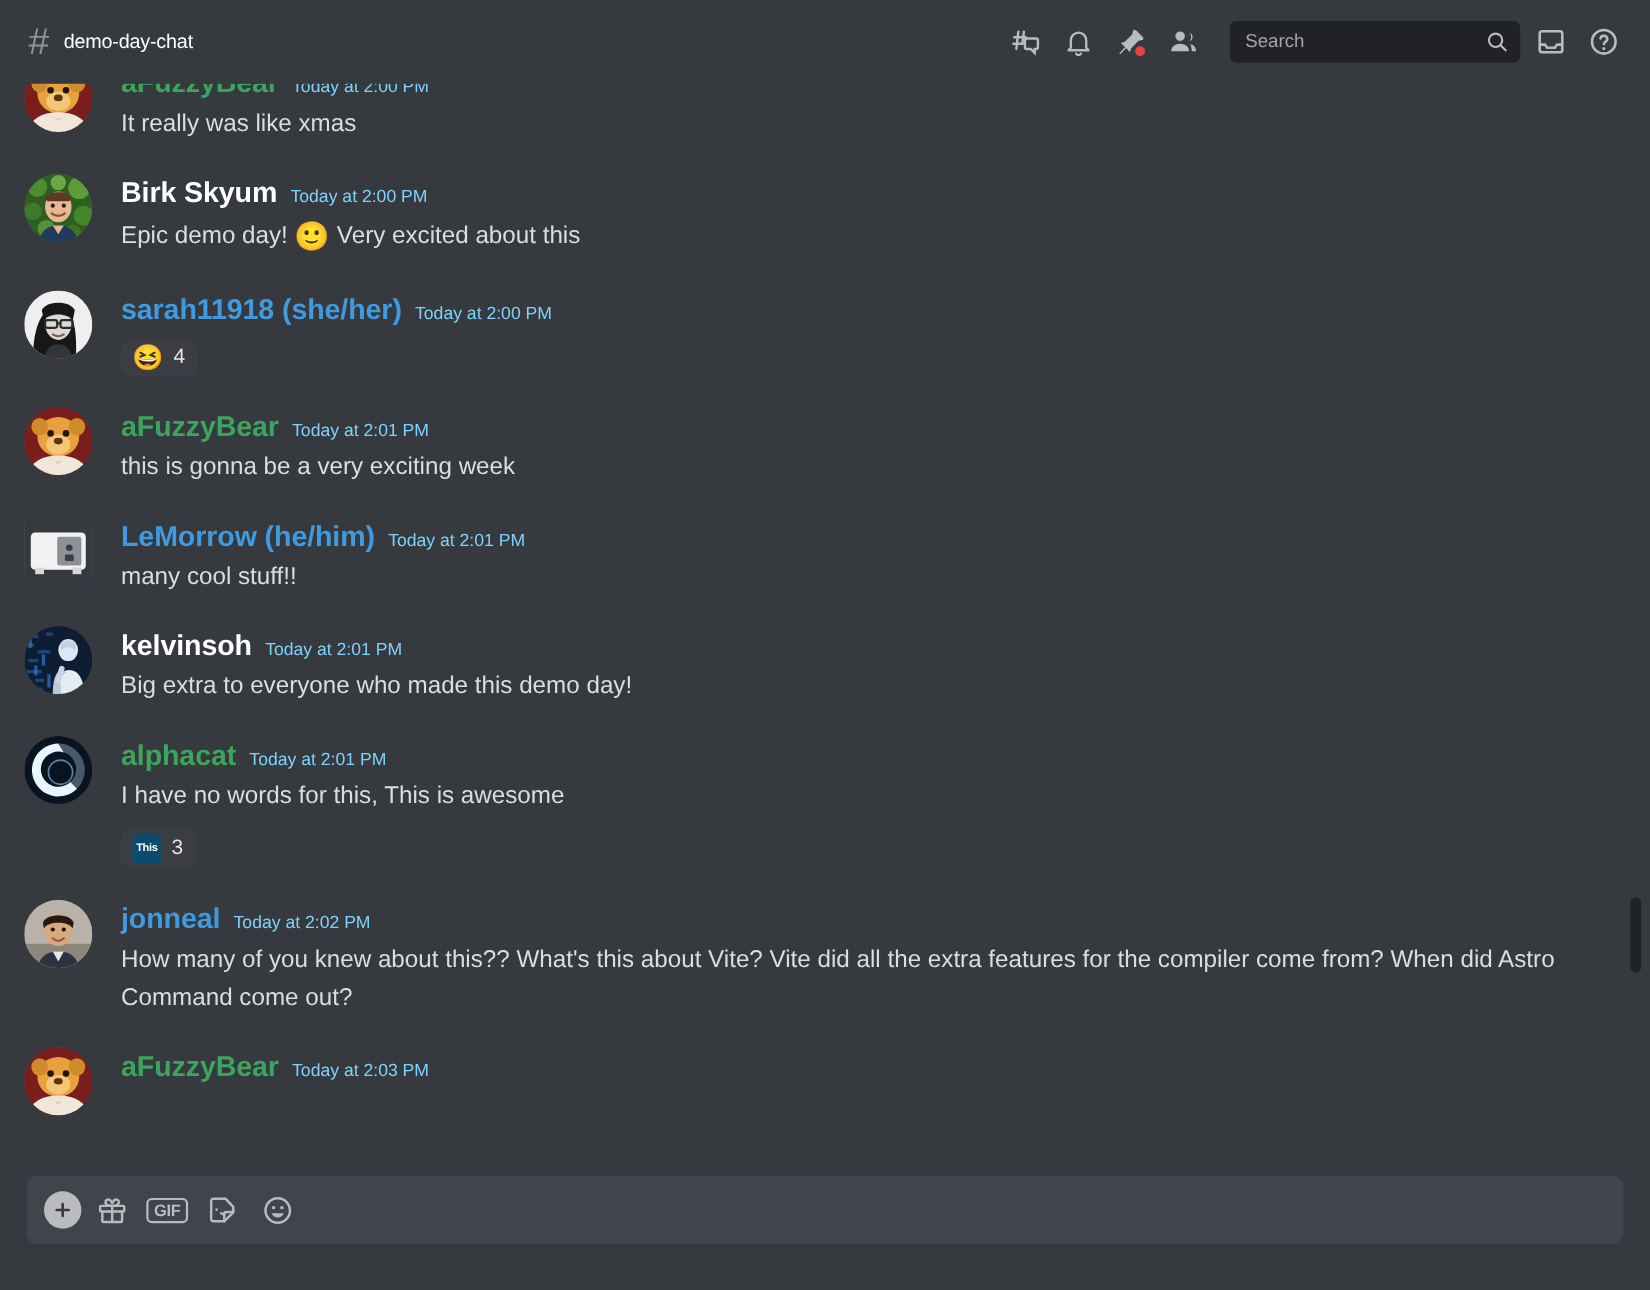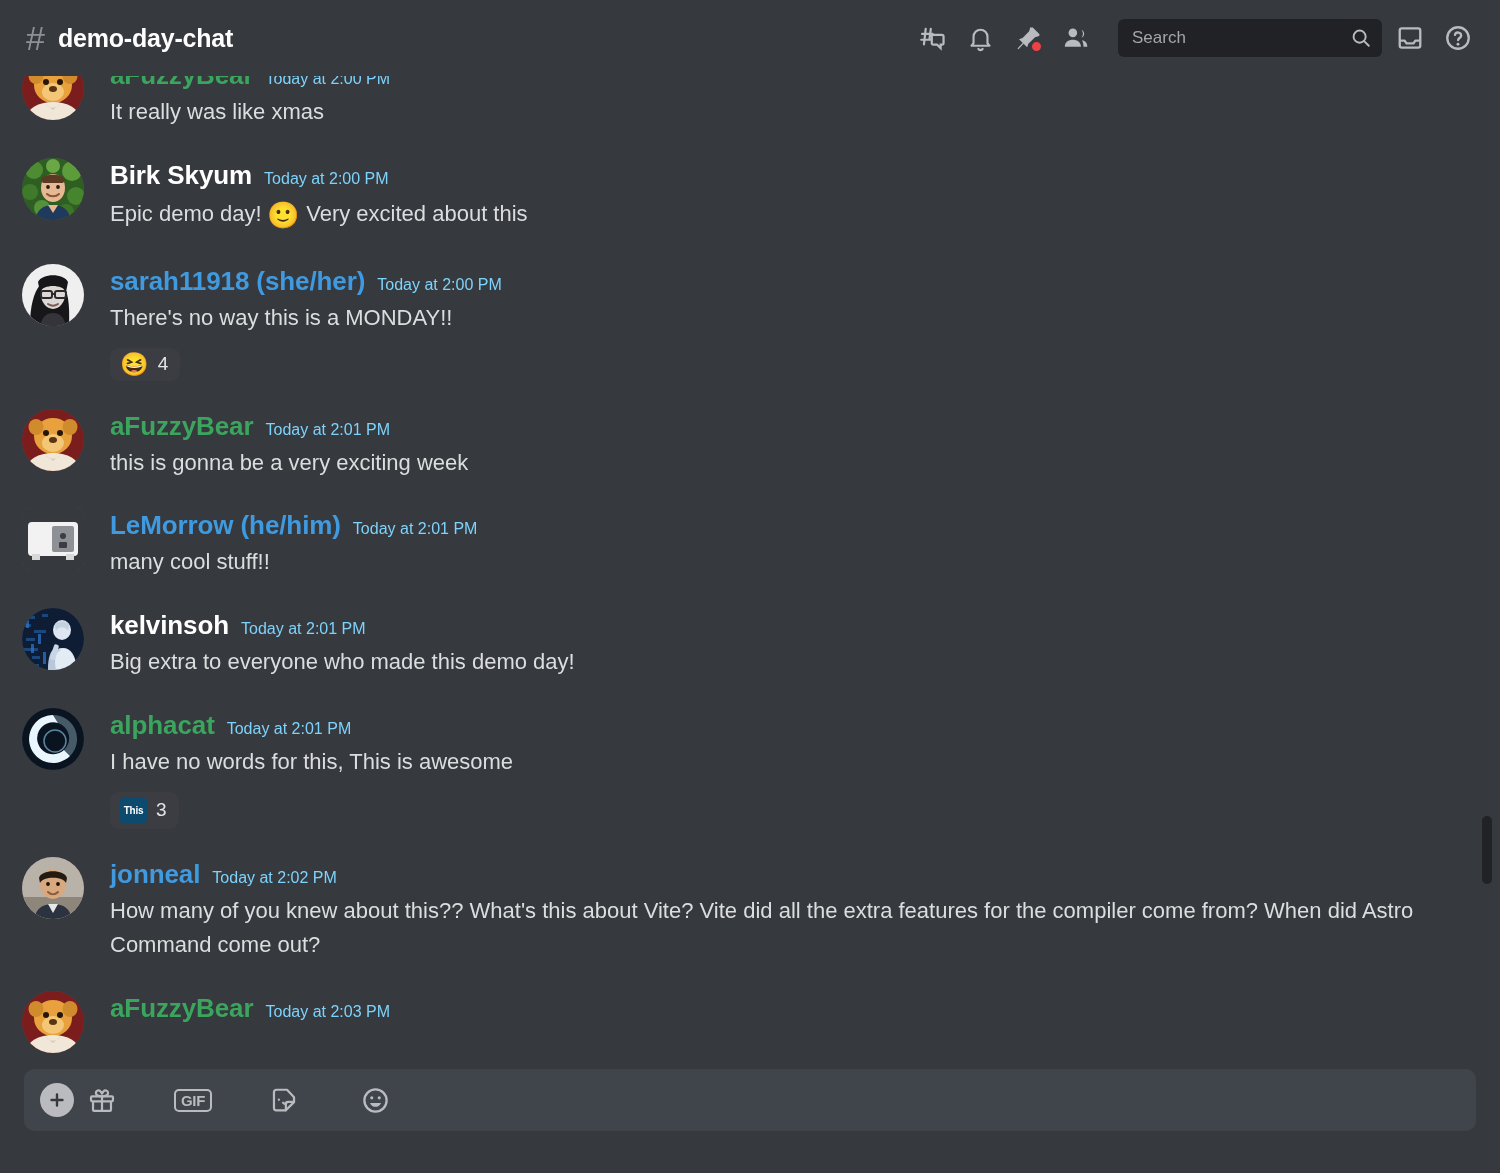--- a/index.html
+++ b/index.html
@@ -33,22 +33,22 @@
   }
   .hash-glyph {
     font-size: 34px;
     color: #8e9297;
     font-weight: 400;
     line-height: 1;
     margin-right: 14px;
     letter-spacing: -1px;
   }
   .channel-title {
-    font-size: 25px;
-    font-weight: bold;
+    font-size: 18px;
+    font-weight: normal;
     color: #ffffff;
     letter-spacing: -0.2px;
   }
   .header-spacer { flex: 1 1 auto; }
 
   .hicon {
     width: 40px; height: 40px;
     display: flex; align-items: center; justify-content: center;
     color: #b9bbbe;
     margin-left: 8px;
@@ -223,21 +223,21 @@
     flex: 0 0 34px;
     cursor: pointer;
   }
   .composer-input {
     flex: 1 1 auto;
     font-size: 22px;
     color: #82858a;
     padding-left: 22px;
     cursor: text;
   }
-  .composer-icons { display: flex; align-items: center; gap: 41px; }
+  .composer-icons { display: flex; align-items: center; }
   .cicon {
     width: 44px; height: 40px;
     display: flex; align-items: center; justify-content: center;
     color: #b9bbbe;
     margin-left: 6px;
     cursor: pointer;
   }
   .gif-badge {
     border: 2.5px solid #b9bbbe;
     border-radius: 5px;
@@ -385,21 +385,20 @@
             <path d="M30 30h3" stroke="#2a2a2e" stroke-width="2"></path>
             <path d="M26 40c3 2 7 2 10 0" stroke="#7a5a55" stroke-width="2" fill="none" stroke-linecap="round"></path>
             <path d="M18 62c2-9 6-13 13-13s11 4 13 13z" fill="#34343a"></path>
           </svg>
         </div>
         <div class="msg-body">
           <div class="msg-head">
             <span class="author" style="color:#3f9ae0">sarah11918 (she/her)</span>
             <span class="timestamp">Today at 2:00 PM</span>
           </div>
-          <div class="msg-text">There's no way this is a MONDAY!!</div>
           <div class="reactions">
             <div class="reaction">
               <span class="r-emoji">😆</span>
               <span class="r-count">4</span>
             </div>
           </div>
         </div>
       </div>
 
       <div class="message">

